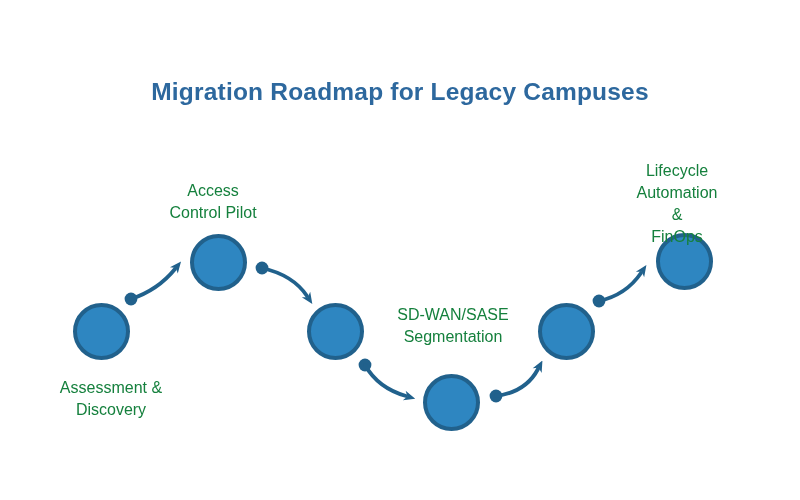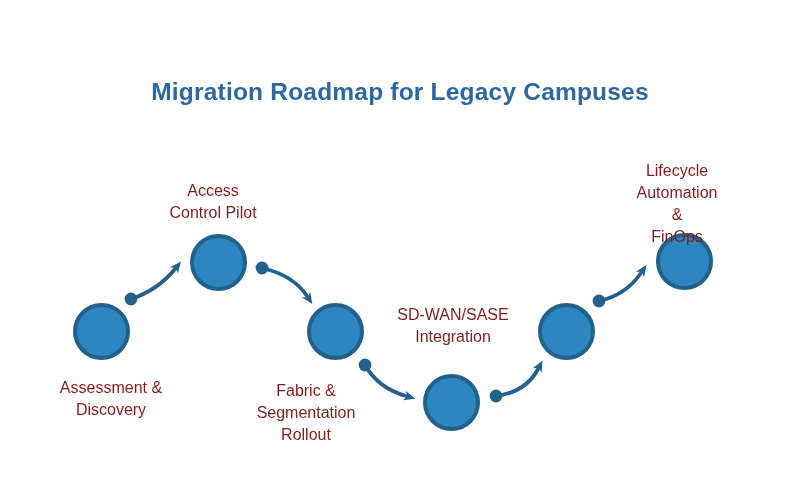--- a/index.html
+++ b/index.html
@@ -53,21 +53,21 @@
   .n5 { left: 538px; top: 267px; }
   .n6 { left: 656px; top: 197px; }
 
   .label {
     position: absolute;
     transform: translateX(-50%);
     white-space: pre-line;
     text-align: center;
     font-size: 16px;
     line-height: 22px;
-    color: #7f1d1d;
+    color: #15803d;
   }
   .l1 { left: 111px; top: 341px; }
   .l2 { left: 213px; top: 144px; }
   .l3 { left: 306px; top: 344px; }
   .l4 { left: 453px; top: 268px; }
   .l5 { left: 616px; top: 339px; }
   .l6 { left: 677px; top: 124px; }
 </style>
 </head>
 <body>
@@ -113,22 +113,19 @@
   <div class="node n2"></div>
   <div class="node n3"></div>
   <div class="node n4"></div>
   <div class="node n5"></div>
   <div class="node n6"></div>
 
   <div class="label l2">Access
 Control Pilot</div>
   <div class="label l1">Assessment &amp;
 Discovery</div>
-  <div class="label l3">Fabric &amp;
-Segmentation
-Rollout</div>
   <div class="label l4">SD-WAN/SASE
-Integration</div>
+Segmentation</div>
   <div class="label l6">Lifecycle
 Automation &amp;
 FinOps</div>
 
 </div>
 
 </body></html>

